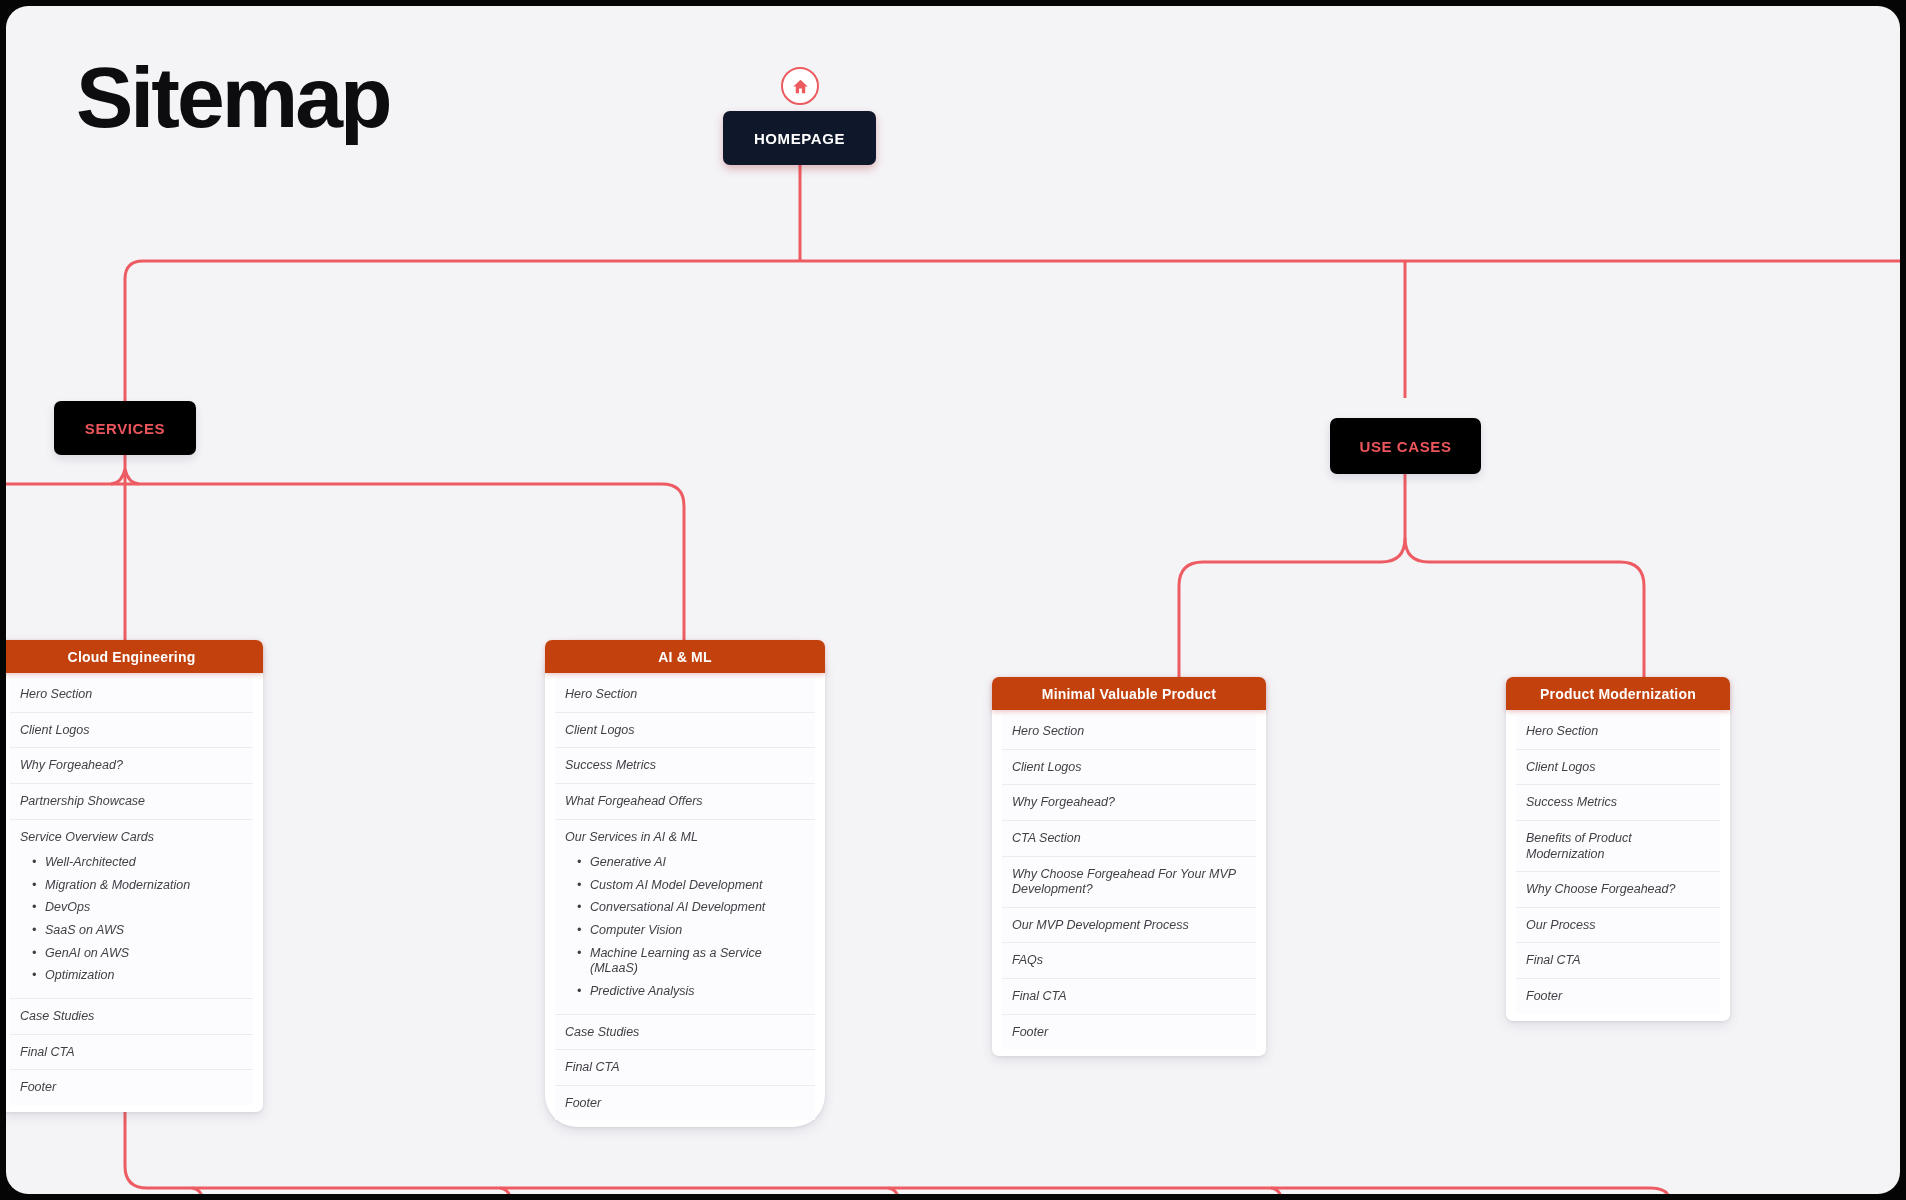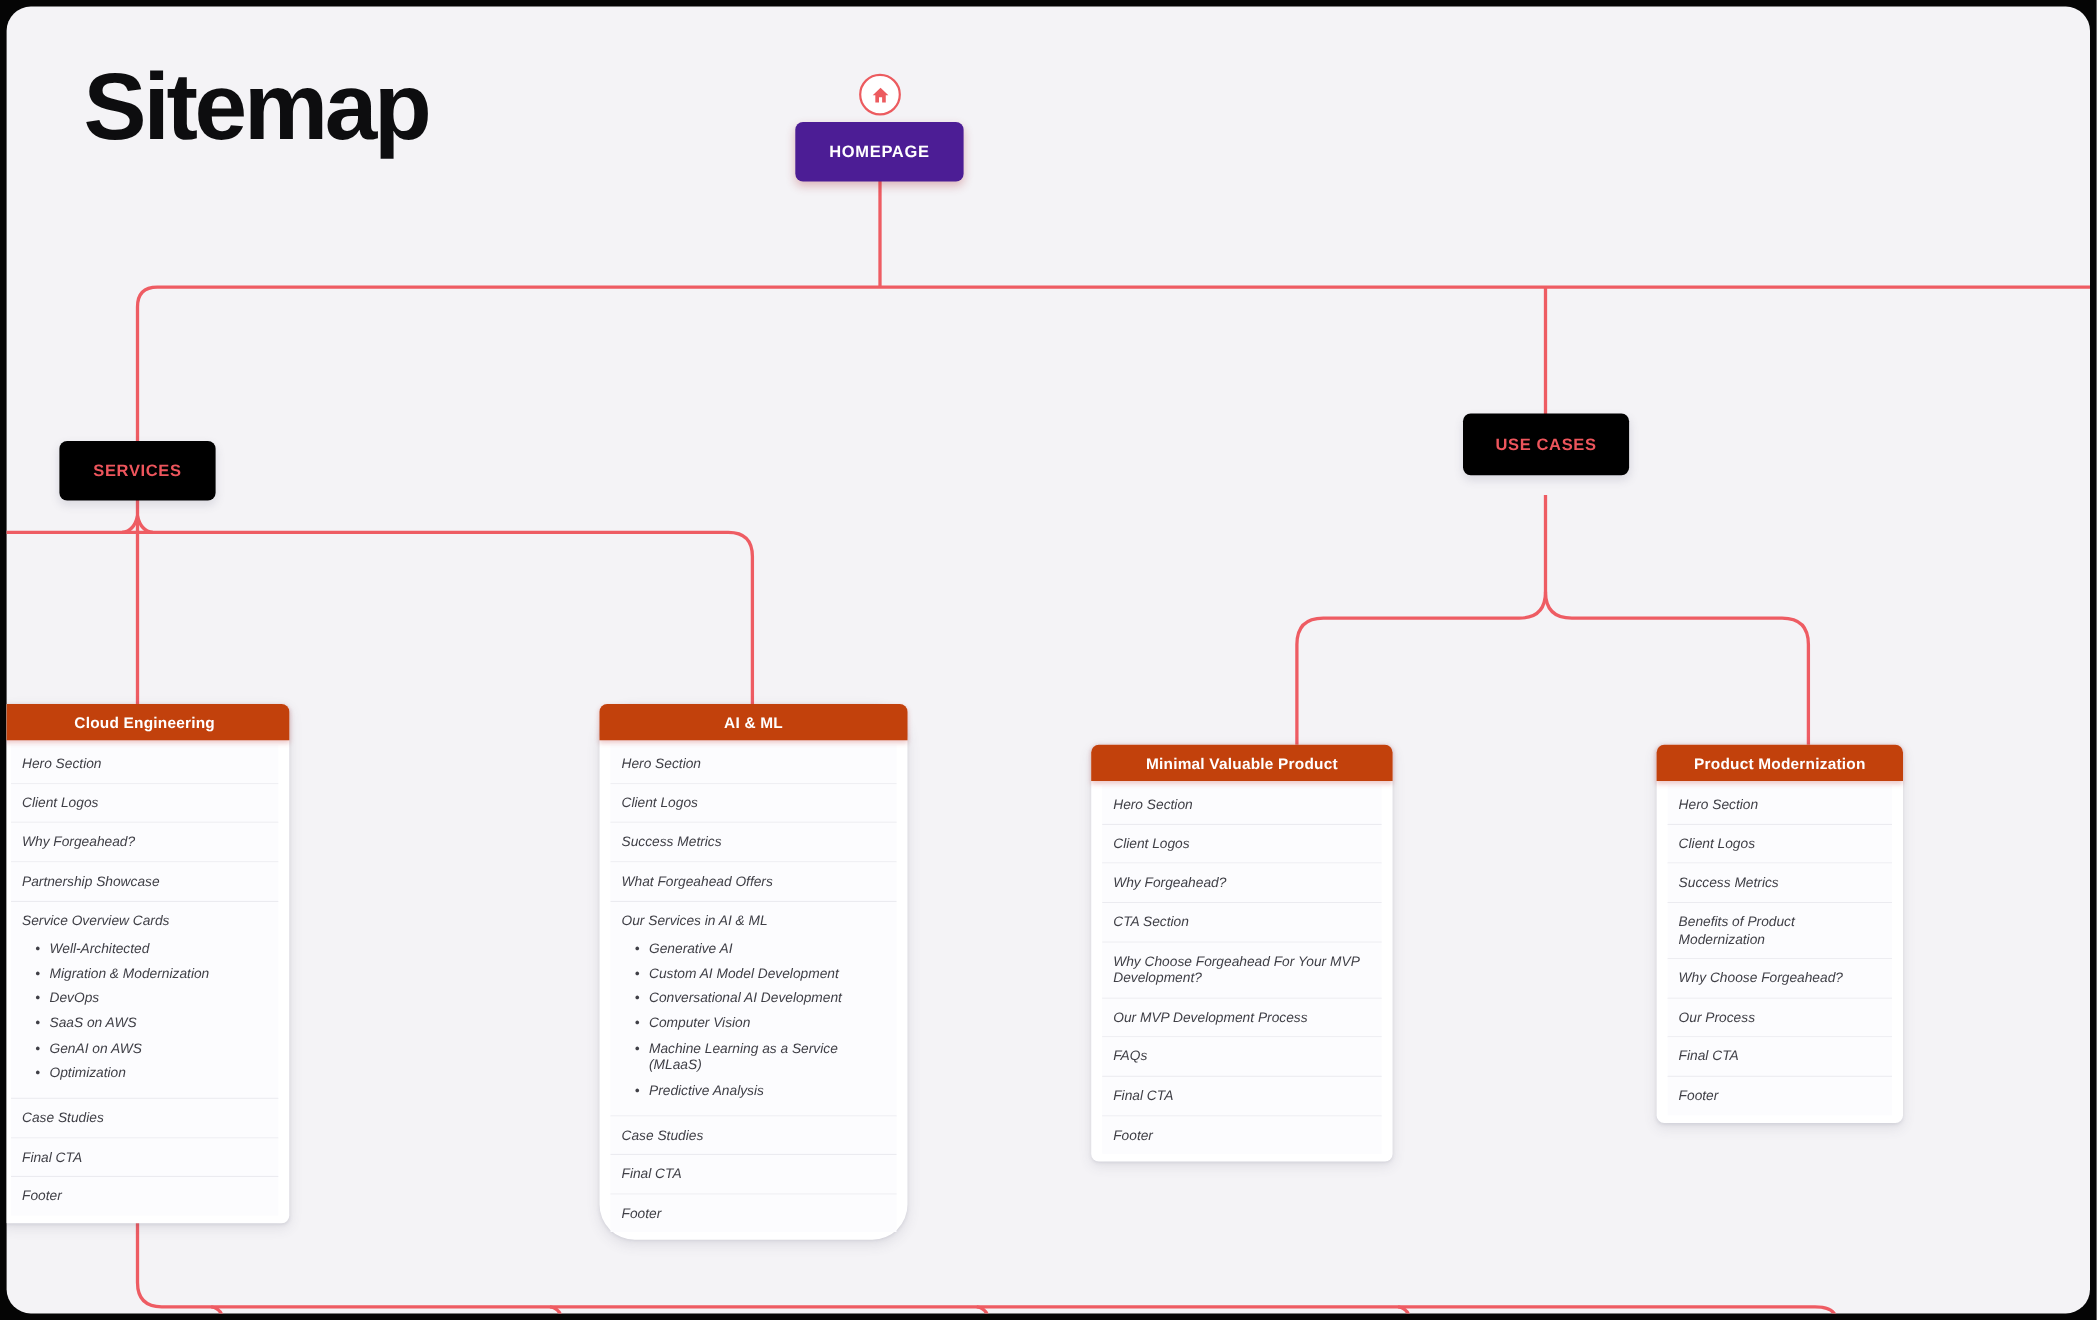--- a/index.html
+++ b/index.html
@@ -40,32 +40,32 @@
     position: absolute;
     border-radius: 7px;
     display: flex;
     align-items: center;
     justify-content: center;
     font-weight: 700;
     font-size: 15px;
     letter-spacing: 0.6px;
   }
   .node-red {
-    background: #4c1d95;
+    background: #0f172a;
     color: #ffffff;
     box-shadow: 0 4px 9px rgba(170, 40, 50, 0.30);
   }
   .node-white {
     background: #000000;
     color: #ed555c;
     box-shadow: 0 4px 9px rgba(80, 80, 110, 0.16);
   }
   .node-homepage { left: 723px; top: 111px; width: 153px; height: 54px; }
   .node-services { left: 54px;  top: 401px; width: 142px; height: 54px; }
-  .node-usecases { left: 1330px; top: 376px; width: 151px; height: 56px; }
+  .node-usecases { left: 1330px; top: 418px; width: 151px; height: 56px; }
   .home-badge {
     position: absolute;
     left: 781px; top: 67px;
     width: 38px; height: 38px;
     background: #ffffff;
     border: 2.5px solid #ec5b5f;
     border-radius: 50%;
     display: flex;
     align-items: center;
     justify-content: center;

